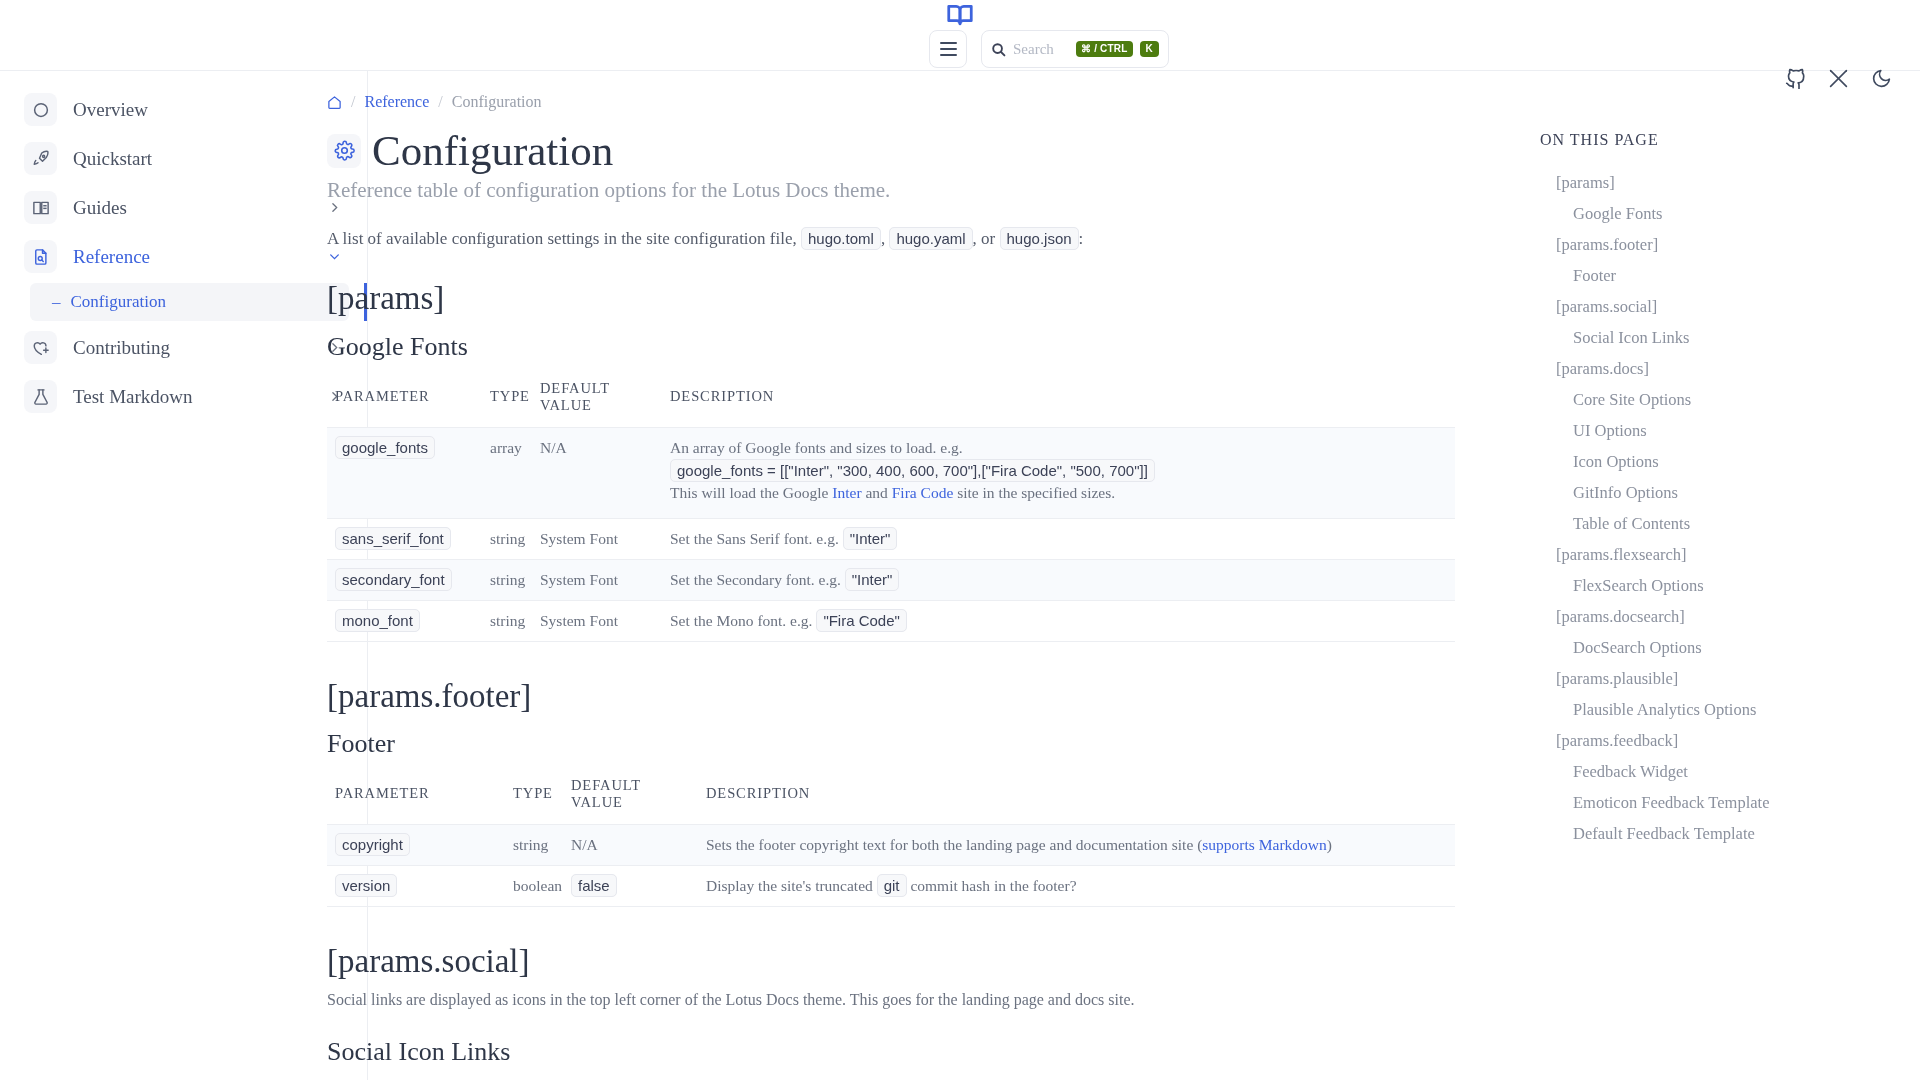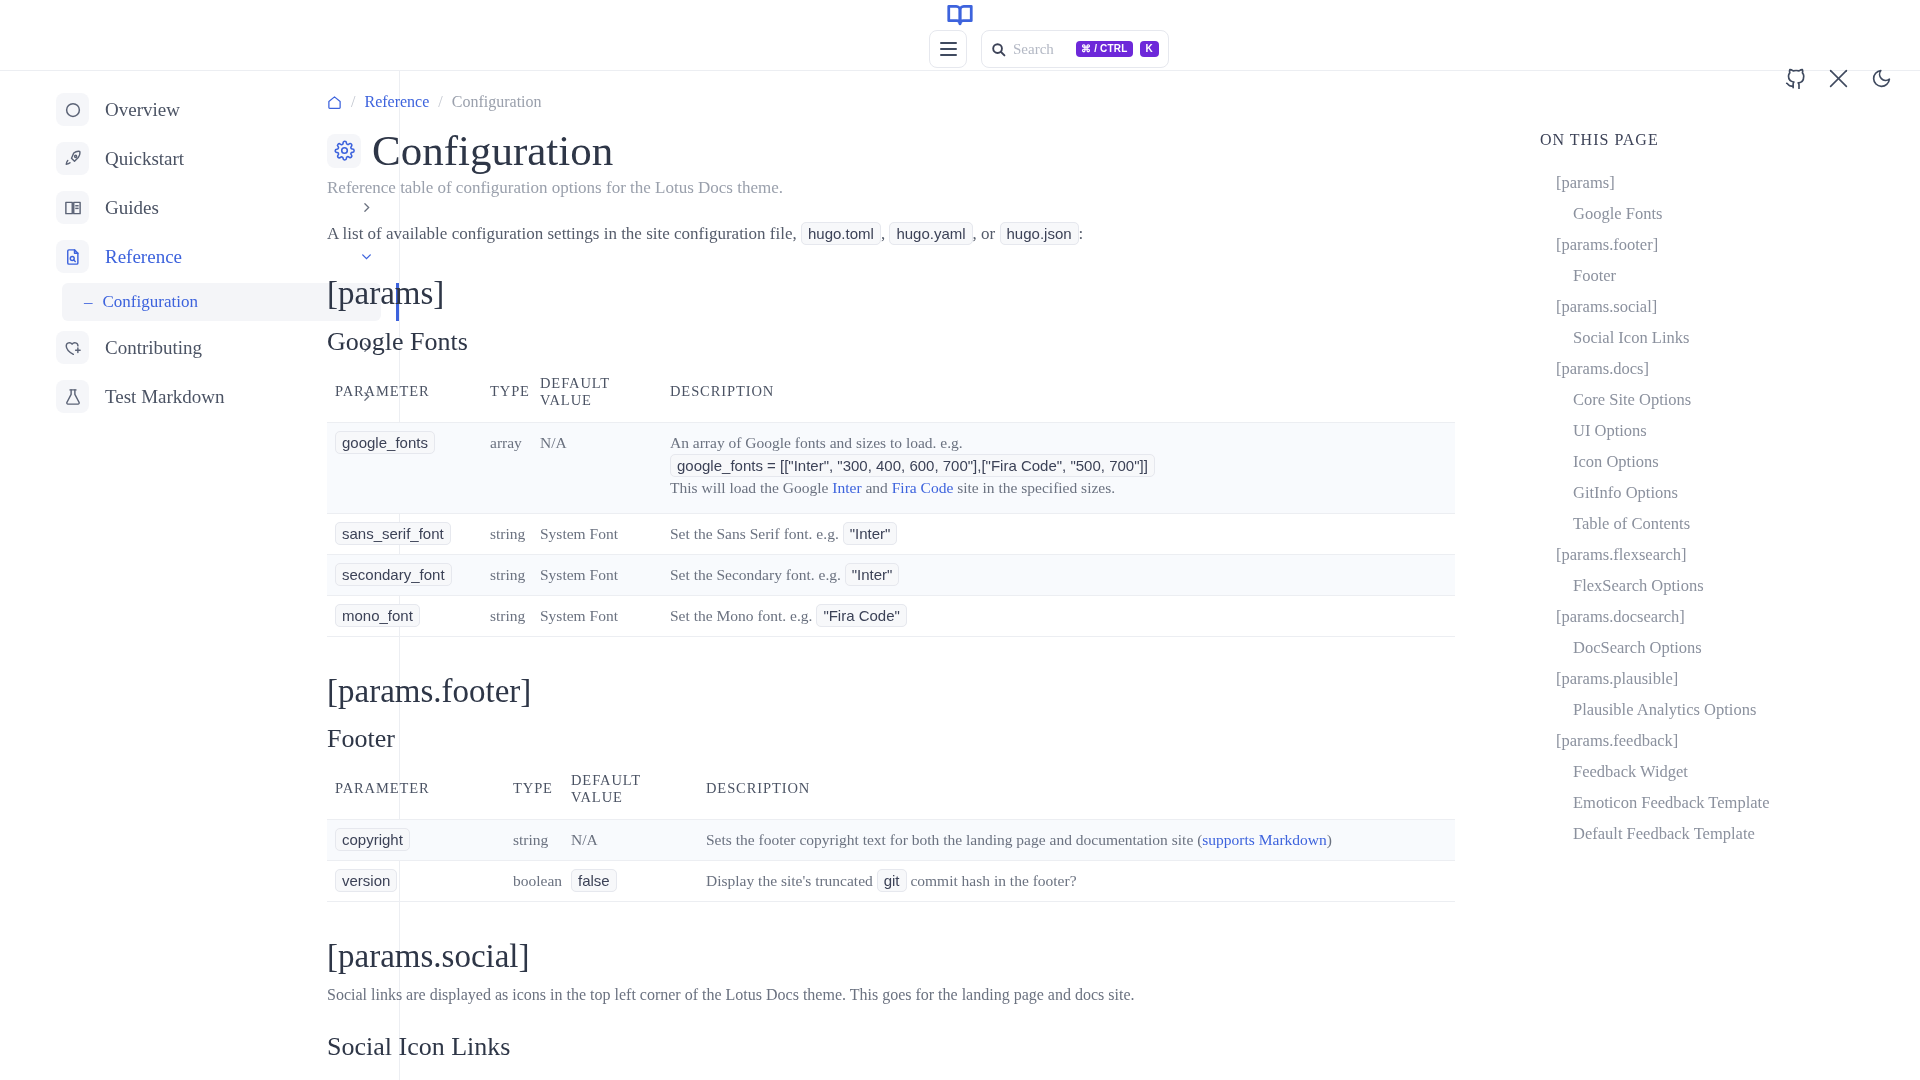--- a/index.html
+++ b/index.html
@@ -31,39 +31,38 @@
     align-items: center; justify-content: center; gap: 4px;
   }
   .menu-btn span { display:block; width: 17px; height: 2px; background:#3f4a5f; border-radius:2px; }
   .search-box {
     width: 188px; height: 38px; border: 1px solid #e6e8ee; border-radius: 8px;
     background: #fff; display: flex; align-items: center; padding: 0 9px; gap: 7px;
   }
   .search-icon { width: 15px; height: 15px; flex: none; }
   .search-ph { font-size: 15px; color: #b3b8c4; flex: 1; }
   .kbd {
-    background: #6d28d9; color: #fff; border-radius: 4px;
+    background: #4d7c0f; color: #fff; border-radius: 4px;
     font-family: "Liberation Sans", sans-serif;
     font-size: 10px; font-weight: 700; letter-spacing: .2px;
     padding: 3px 5px; line-height: 1;
   }
   .kbd.single { padding: 3px 6px; }
   .header-right {
     margin-left: auto; display: flex; align-items: center;
     gap: 22px; padding-right: 28px;
   }
   .hicon { width: 21px; height: 21px; color: #3f4a5f; }
 
   
   .sidebar {
     position: absolute; top: 71px; left: 0;
     width: 368px; height: 1009px;
     background: #fff; border-right: 1px solid #eceef2;
     padding-top: 14px;
-    margin-left: 32px;
   }
   .nav-item {
     display: flex; align-items: center; gap: 16px;
     height: 49px; padding-left: 24px; position: relative;
     font-size: 19px; color: #4b5364;
   }
   .nav-item .ico-box {
     width: 33px; height: 33px; border-radius: 8px; background: #f5f6f9;
     display: flex; align-items: center; justify-content: center; flex: none;
   }
@@ -100,21 +99,21 @@
   .breadcrumb .sep { color: #c3c7d0; }
   .page-title {
     display: flex; align-items: center; gap: 11px; margin-bottom: 4px;
   }
   .title-ico-box {
     width: 34px; height: 34px; border-radius: 8px; background: #f5f6f9;
     display:flex; align-items:center; justify-content:center; flex:none;
   }
   .title-ico { width: 21px; height: 21px; color: #3d63dd; }
   h1 { font-size: 43px; font-weight: 400; color: #2e3647; line-height: 1.1; }
-  .subtitle { font-size: 17px; color: #9aa0ac; margin-bottom: 22px; }
+  .subtitle { font-size: 21px; color: #9aa0ac; margin-bottom: 22px; }
   .intro { font-size: 17px; color: #555c6b; margin-bottom: 26px; line-height: 1.6; }
 
   code.inline {
     font-family: Liberation Sans, sans-serif;
     font-size: 15px; background: #f7f8fa;
     border: 1px solid #e6e8ee; border-radius: 5px;
     padding: 2px 6px; color: #3c4257; white-space: nowrap;
   }
   h2.section {
     font-size: 33px; font-weight: 400; color: #2e3647;

